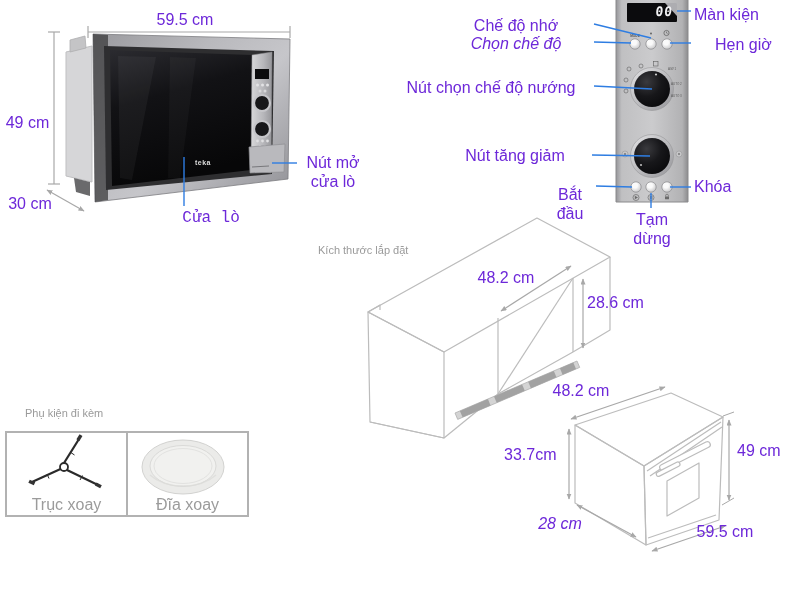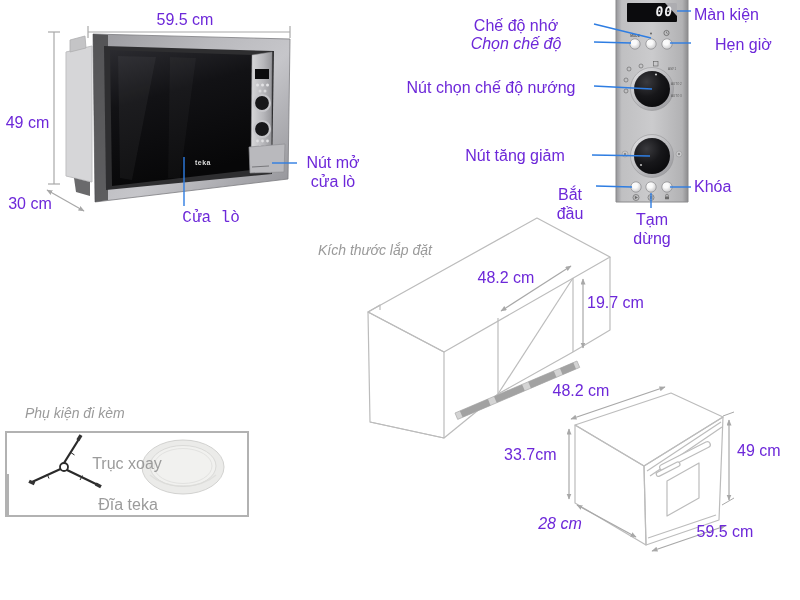--- a/index.html
+++ b/index.html
@@ -8,34 +8,34 @@
     background:#ffffff;
     font-family:"Liberation Sans","DejaVu Sans",sans-serif;
   }
   svg{position:absolute;left:0;top:0;pointer-events:none;}
   .lbl{
     position:absolute;color:#6d28d9;font-size:16px;line-height:19px;
     white-space:normal;
   }
   .c{text-align:center;}
   .r{text-align:center;}
-  .title{font-size:14px;color:#9a9a9a;font-style:italic;}
+  .title{font-size:11px;color:#9a9a9a;}
   .display-val{
     position:absolute;left:641px;top:4px;width:32px;height:17px;
     color:#f2f2f4;font-family:"DejaVu Sans Mono","Liberation Mono",monospace;
     font-size:13px;font-weight:bold;text-align:right;transform:skewX(-6deg);
     letter-spacing:1px;z-index:3;
   }
   .logo{
     position:absolute;left:190px;top:159px;width:26px;text-align:center;
     color:#dcdcdc;font-size:7px;font-weight:bold;letter-spacing:.5px;z-index:3;
   }
   .acc-table{
     position:absolute;left:5px;top:431px;width:240px;height:82px;
-    border:2px solid #b2b2b2;display:flex;z-index:2;background:transparent;flex-direction:column;
+    border:2px solid #b2b2b2;display:flex;z-index:2;background:transparent;
   }
   .acc-cell{position:relative;flex:1;}
   .acc-cell + .acc-cell{border-left:2px solid #b2b2b2;}
   .acc-label{
     position:absolute;left:0;right:0;bottom:1px;text-align:center;
     color:#9b9b9b;font-size:16px;
   }
   .z2{z-index:2;}
 </style>
 </head>
@@ -286,29 +286,29 @@
 <div class="lbl z2" style="left:694px;top:35px;width:80px;margin-left:21px;">Hẹn giờ</div>
 <div class="lbl r z2" style="left:390px;top:78px;width:202px;">Nút chọn chế độ nướng</div>
 <div class="lbl r z2" style="left:440px;top:146px;width:150px;">Nút tăng giảm</div>
 <div class="lbl c z2" style="left:544px;top:185px;width:52px;">Bắt đầu</div>
 <div class="lbl z2" style="left:694px;top:177px;width:60px;">Khóa</div>
 <div class="lbl c z2" style="left:624px;top:210px;width:56px;">Tạm dừng</div>
 <div class="display-val">00</div>
 
 <div class="lbl title z2" style="left:318px;top:241px;width:170px;">Kích thước lắp đặt</div>
 <div class="lbl c z2" style="left:468px;top:268px;width:76px;">48.2 cm</div>
-<div class="lbl z2" style="left:587px;top:293px;width:70px;">19.7 cm</div>
+<div class="lbl z2" style="left:587px;top:293px;width:70px;">28.6 cm</div>
 
 <div class="lbl c z2" style="left:545px;top:381px;width:72px;">48.2 cm</div>
 <div class="lbl z2" style="left:504px;top:445px;width:64px;">33.7cm</div>
 <div class="lbl z2" style="left:737px;top:441px;width:52px;">49 cm</div>
 <div class="lbl c z2" style="left:532px;top:514px;width:56px;font-style:italic;">28 cm</div>
 <div class="lbl c z2" style="left:688px;top:522px;width:74px;">59.5 cm</div>
 
 <div class="lbl title z2" style="left:25px;top:404px;width:170px;">Phụ kiện đi kèm</div>
 <div class="acc-table">
   <div class="acc-cell">
     <div class="acc-label">Trục xoay</div>
   </div>
   <div class="acc-cell">
-    <div class="acc-label">Đĩa teka</div>
+    <div class="acc-label">Đĩa xoay</div>
   </div>
 </div>
 
 </body></html>

